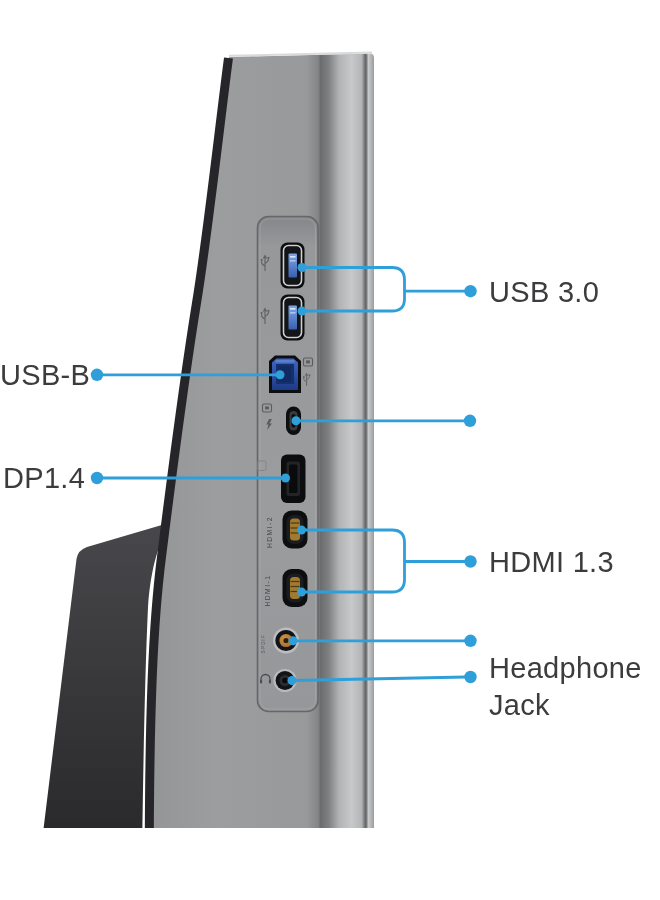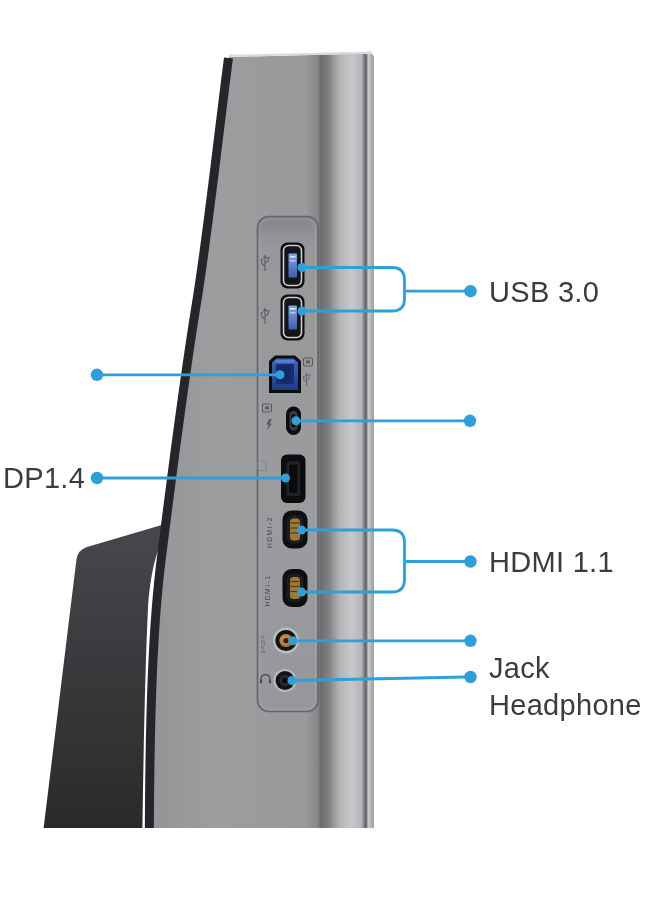--- a/index.html
+++ b/index.html
@@ -217,20 +217,21 @@
     </g>
     <g>
       <path d="M292.5,680.5 L466,677"></path>
       <circle cx="292" cy="680.5" r="4.5" fill="#2f9fd9" stroke="none"></circle>
       <circle cx="470.5" cy="677" r="6.2" fill="#2f9fd9" stroke="none"></circle>
     </g>
   </g>
 </svg>
 
 <div class="callout-label label-usb30">USB 3.0</div>
+<div class="callout-label label-usbb">USB-B</div>
 <div class="callout-label label-dp14">DP1.4</div>
-<div class="callout-label label-hdmi21">HDMI 1.1</div>
+<div class="callout-label label-hdmi21">HDMI 1.3</div>
 <div class="callout-label no-shift label-headphone">
+  <div>Headphone</div>
   <div>Jack</div>
-  <div>Headphone</div>
 </div>
 
 </div>
 
 </body></html>

